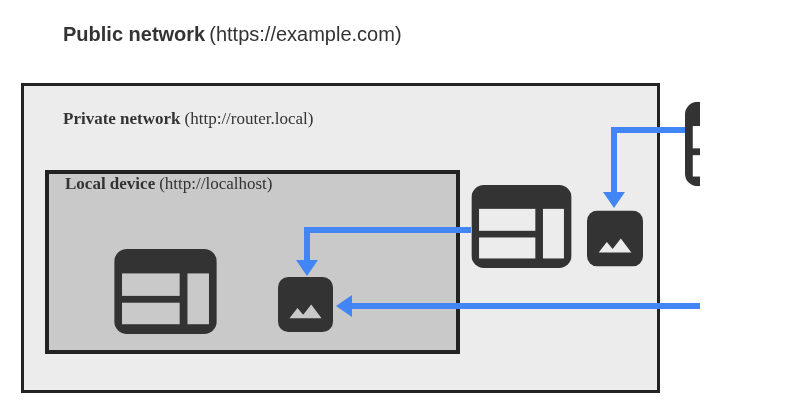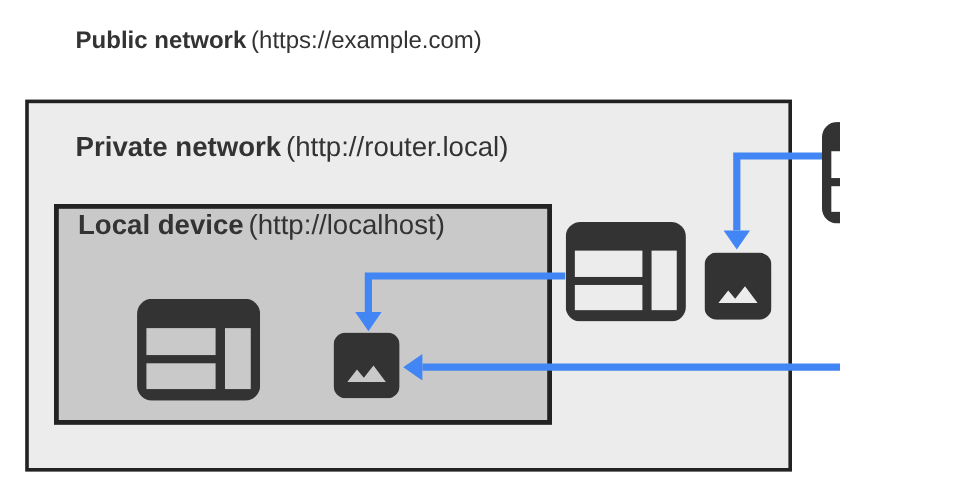--- a/index.html
+++ b/index.html
@@ -16,21 +16,21 @@
   body{font-family:"Liberation Sans",sans-serif;color:var(--text-dark);}
   .stage{
     position:relative;width:700px;height:420px;background:var(--page-bg);
     overflow:hidden;
     padding-left:40px;
   }
   .page-title{
     position:absolute;left:63px;top:22px;font-size:20px;line-height:1.2;
     white-space:nowrap;
   }
-  .box-title{font-size:23px;line-height:1.2;white-space:nowrap;}
+  .box-title{font-size:17px;line-height:1.2;white-space:nowrap;font-family:Liberation Serif, serif;}
   .b{font-weight:700;}
   .r{font-weight:400;margin-left:4px;}
   .private-box{
     position:absolute;left:21px;top:83px;width:639px;height:310px;
     background:var(--private-fill);border:3px solid var(--border-dark);
   }
   .private-title{position:absolute;left:39px;top:23px;}
   .local-box{
     position:absolute;left:21px;top:84px;width:415px;height:184px;
     background:var(--local-fill);border:4px solid var(--border-dark);

